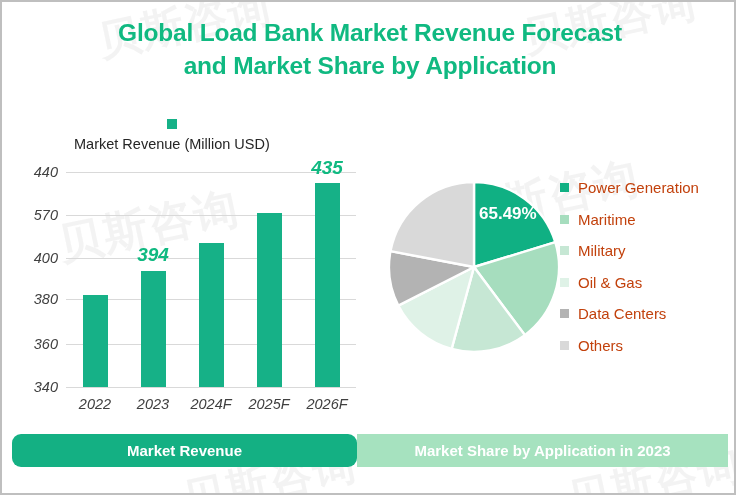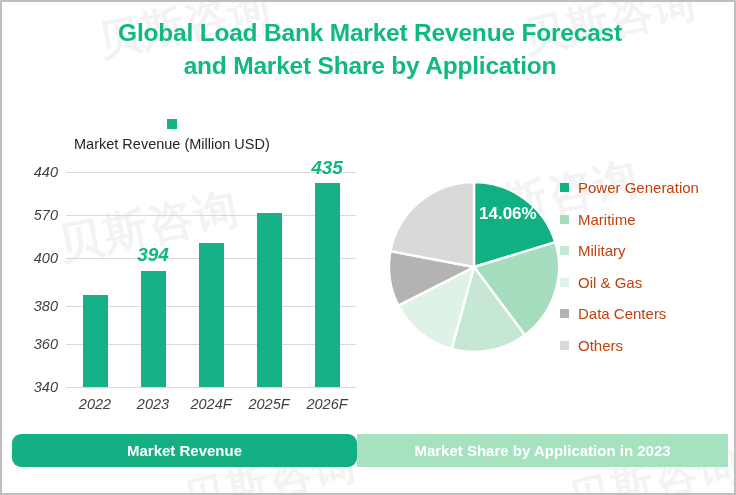--- a/index.html
+++ b/index.html
@@ -249,21 +249,21 @@
 
       <div class="gridline" style="top:0px;">
         <span class="ytick">440</span>
       </div>
       <div class="gridline" style="top:43px;">
         <span class="ytick">570</span>
       </div>
       <div class="gridline" style="top:86px;">
         <span class="ytick">400</span>
       </div>
-      <div class="gridline" style="top:134px;text-align:center;">
+      <div class="gridline" style="top:127px;text-align:center;">
         <span class="ytick">380</span>
       </div>
       <div class="gridline" style="top:172px;">
         <span class="ytick">360</span>
       </div>
       <div class="gridline" style="top:215px;">
         <span class="ytick">340</span>
       </div>
 
       <div class="bars-row">
@@ -307,21 +307,21 @@
 
         <path d="M 0 0 L 50.88 68.12 A 85 85 0 0 1 -22.40 81.99 Z" fill="#c6e7d4" stroke="#ffffff" stroke-width="2.4"></path>
 
         <path d="M 0 0 L -22.40 81.99 A 85 85 0 0 1 -75.72 38.65 Z" fill="#dff2e7" stroke="#ffffff" stroke-width="2.4"></path>
 
         <path d="M 0 0 L -75.72 38.65 A 85 85 0 0 1 -83.51 -15.87 Z" fill="#b3b3b3" stroke="#ffffff" stroke-width="2.4"></path>
 
         <path d="M 0 0 L -83.51 -15.87 A 85 85 0 0 1 0 -85 Z" fill="#d9d9d9" stroke="#ffffff" stroke-width="2.4"></path>
       </g>
     </svg>
-    <div class="pie-label">14.06%</div>
+    <div class="pie-label">65.49%</div>
   </div>
 
   <div class="pie-legend">
     <div class="pl-item">
       <span class="pl-swatch" style="background:#10b083;"></span>
       <span class="pl-label">Power Generation</span>
     </div>
     <div class="pl-item">
       <span class="pl-swatch" style="background:#a6ddbe;"></span>
       <span class="pl-label">Maritime</span>

